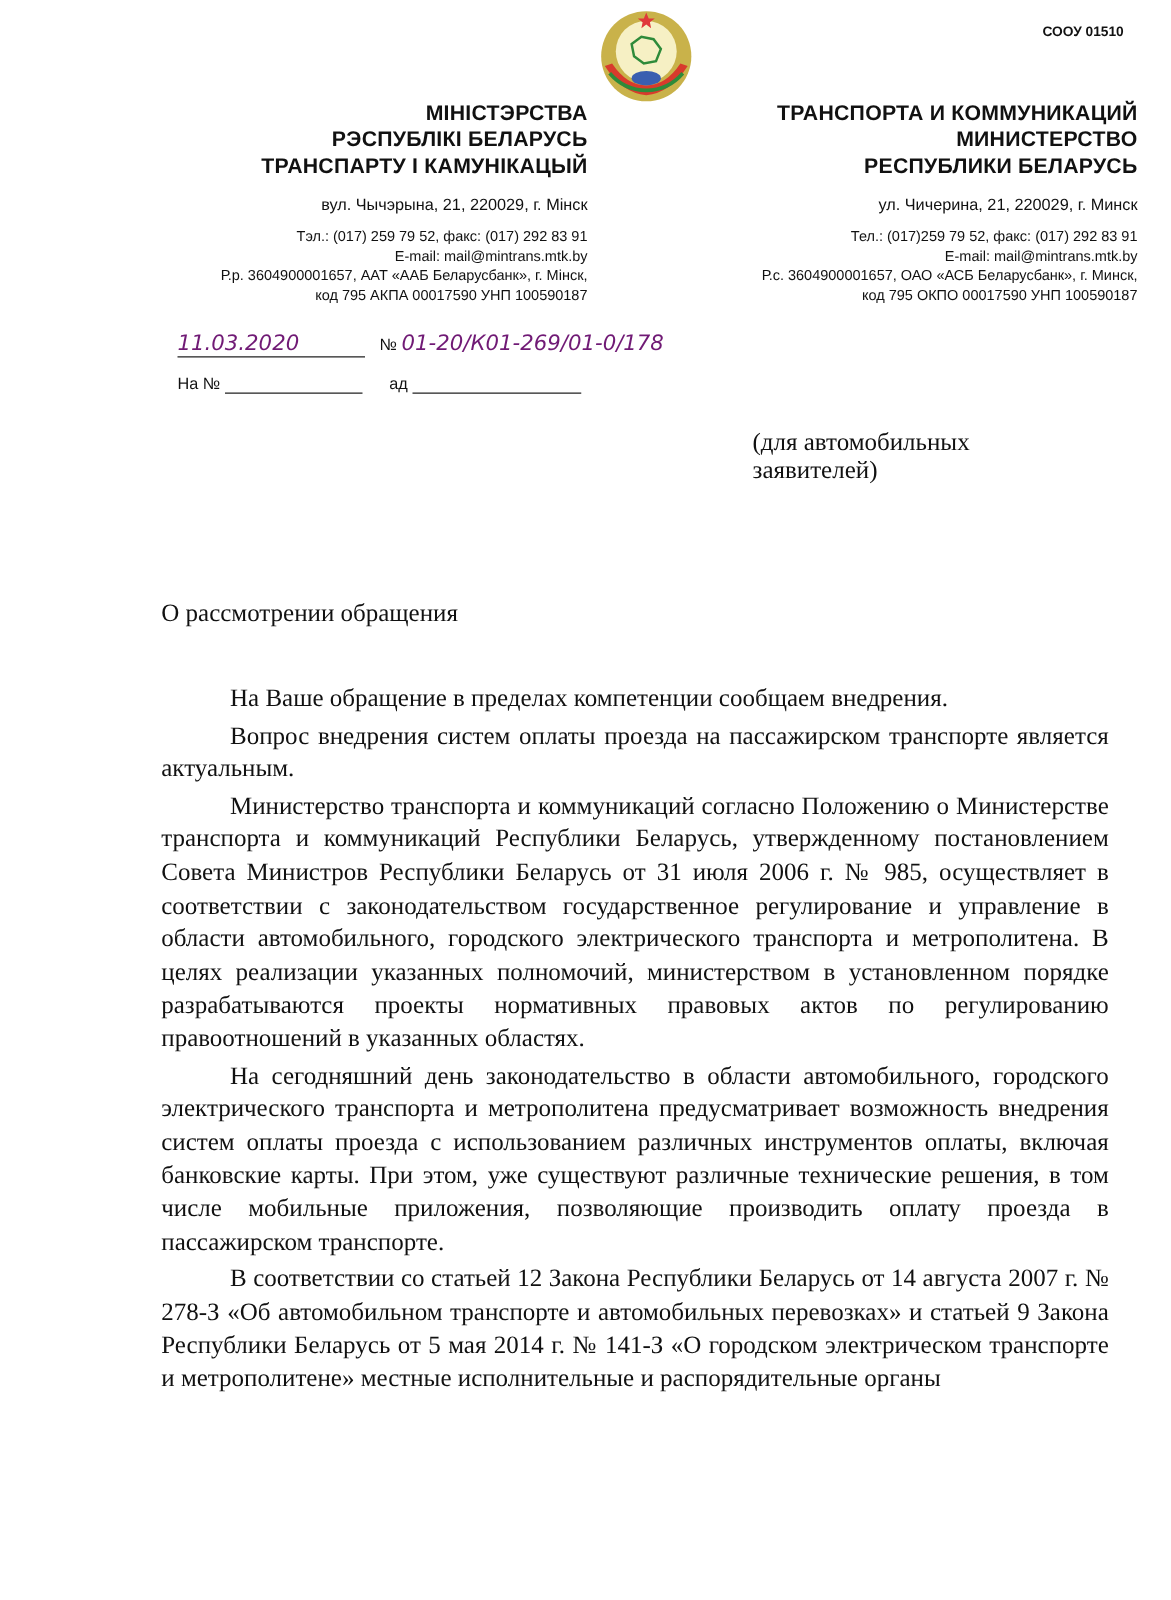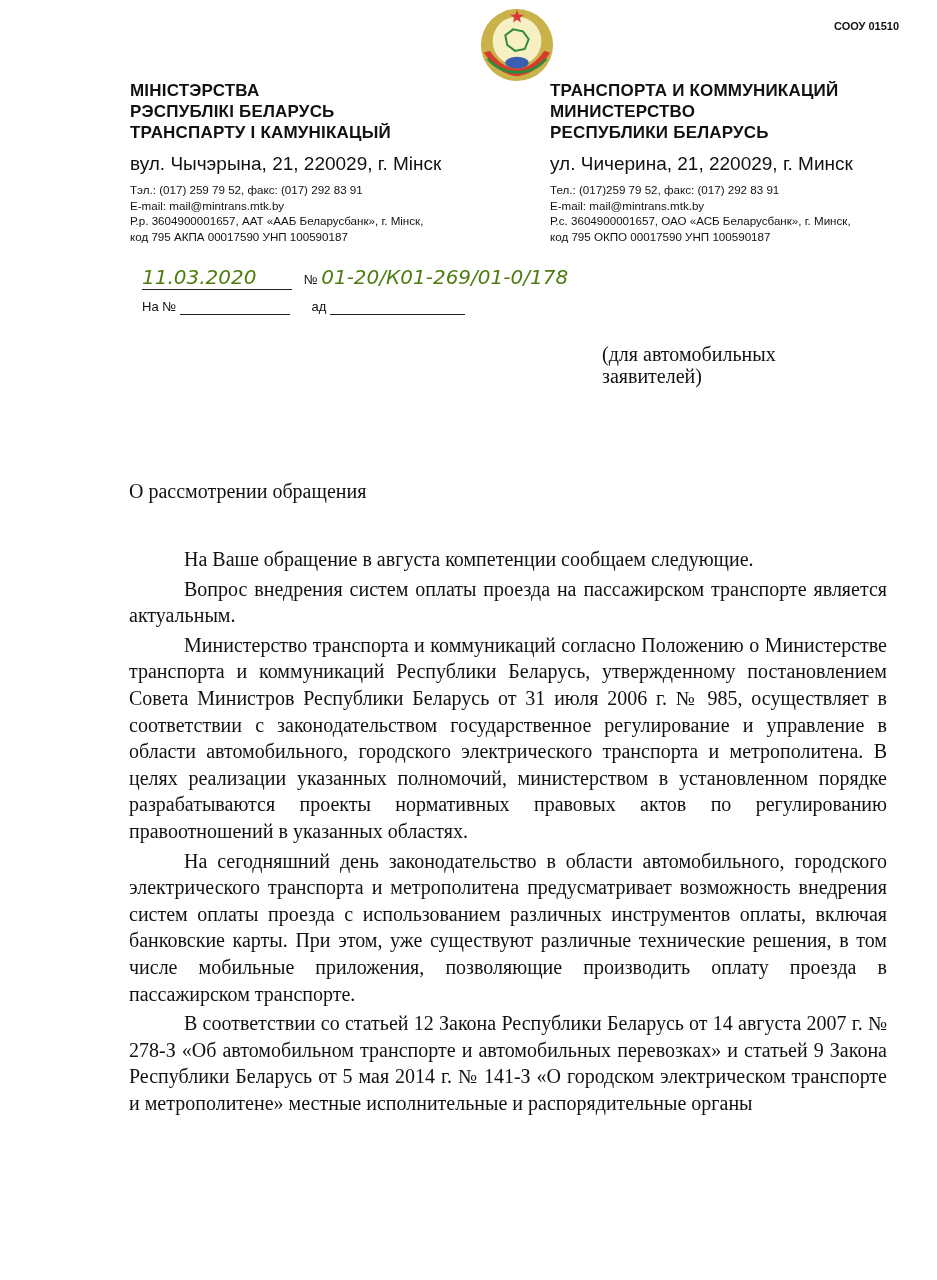--- a/index.html
+++ b/index.html
@@ -6,29 +6,29 @@
   body {
     width: 937px; height: 1280px; background: #ffffff; position: relative; overflow: hidden;
     color: #111;
   }
   .sans { font-family: "Liberation Sans", sans-serif; }
   .serif { font-family: "Liberation Serif", serif; }
   .code {
     position: absolute; right: 38px; top: 20px; font-size: 11px; font-weight: bold;
   }
   .emblem { position: absolute; left: 478px; top: 6px; width: 78px; height: 78px; }
-  .col { position: absolute; top: 80px; text-align: left; }
+  .col { position: absolute; top: 80px; text-align: right; }
   .col.left { left: 130px; width: 340px; }
   .col.right { left: 550px; width: 360px; }
   .title { font-size: 17px; font-weight: bold; line-height: 21px; letter-spacing: 0.2px; }
-  .addr { font-size: 19px; margin-top: 13px; line-height: 16px; }
+  .addr { font-size: 13px; margin-top: 13px; line-height: 16px; }
   .contacts { font-size: 11.6px; line-height: 15.5px; margin-top: 10px; }
   .regline { position: absolute; left: 142px; top: 265px; font-size: 13px; }
   .regline .hand {
-    font-family: "DejaVu Sans", sans-serif; font-style: italic; color: #4d7c0f; font-size: 20px;
+    font-family: "DejaVu Sans", sans-serif; font-style: italic; color: #701a75; font-size: 17px;
   }
   .underline { display: inline-block; border-bottom: 1px solid #222; }
   .refline { position: absolute; left: 142px; top: 299px; font-size: 13px; }
   .recipient { position: absolute; left: 602px; top: 343px; font-size: 20px; line-height: 22px; }
   .subject { position: absolute; left: 129px; top: 480px; font-size: 20px; }
   .body {
     position: absolute; left: 129px; top: 546px; width: 758px; font-size: 20px; line-height: 26.6px;
     text-align: justify;
   }
   .body p { margin: 0 0 3px 0; text-indent: 55px; }
@@ -92,18 +92,18 @@
 </div>
 
 <div class="recipient serif">
   <div>(для автомобильных</div>
   <div>заявителей)</div>
 </div>
 
 <div class="subject serif">О рассмотрении обращения</div>
 
 <div class="body serif">
-  <p>На Ваше обращение в августа компетенции сообщаем следующие.</p>
+  <p>На Ваше обращение в пределах компетенции сообщаем внедрения.</p>
   <p>Вопрос внедрения систем оплаты проезда на пассажирском транспорте является актуальным.</p>
   <p>Министерство транспорта и коммуникаций согласно Положению о Министерстве транспорта и коммуникаций Республики Беларусь, утвержденному постановлением Совета Министров Республики Беларусь от 31 июля 2006 г. № 985, осуществляет в соответствии с законодательством государственное регулирование и управление в области автомобильного, городского электрического транспорта и метрополитена. В целях реализации указанных полномочий, министерством в установленном порядке разрабатываются проекты нормативных правовых актов по регулированию правоотношений в указанных областях.</p>
   <p>На сегодняшний день законодательство в области автомобильного, городского электрического транспорта и метрополитена предусматривает возможность внедрения систем оплаты проезда с использованием различных инструментов оплаты, включая банковские карты. При этом, уже существуют различные технические решения, в том числе мобильные приложения, позволяющие производить оплату проезда в пассажирском транспорте.</p>
   <p>В соответствии со статьей 12 Закона Республики Беларусь от 14 августа 2007 г. № 278-З «Об автомобильном транспорте и автомобильных перевозках» и статьей 9 Закона Республики Беларусь от 5 мая 2014 г. № 141-З «О городском электрическом транспорте и метрополитене» местные исполнительные и распорядительные органы</p>
 </div>
 
 </body></html>

